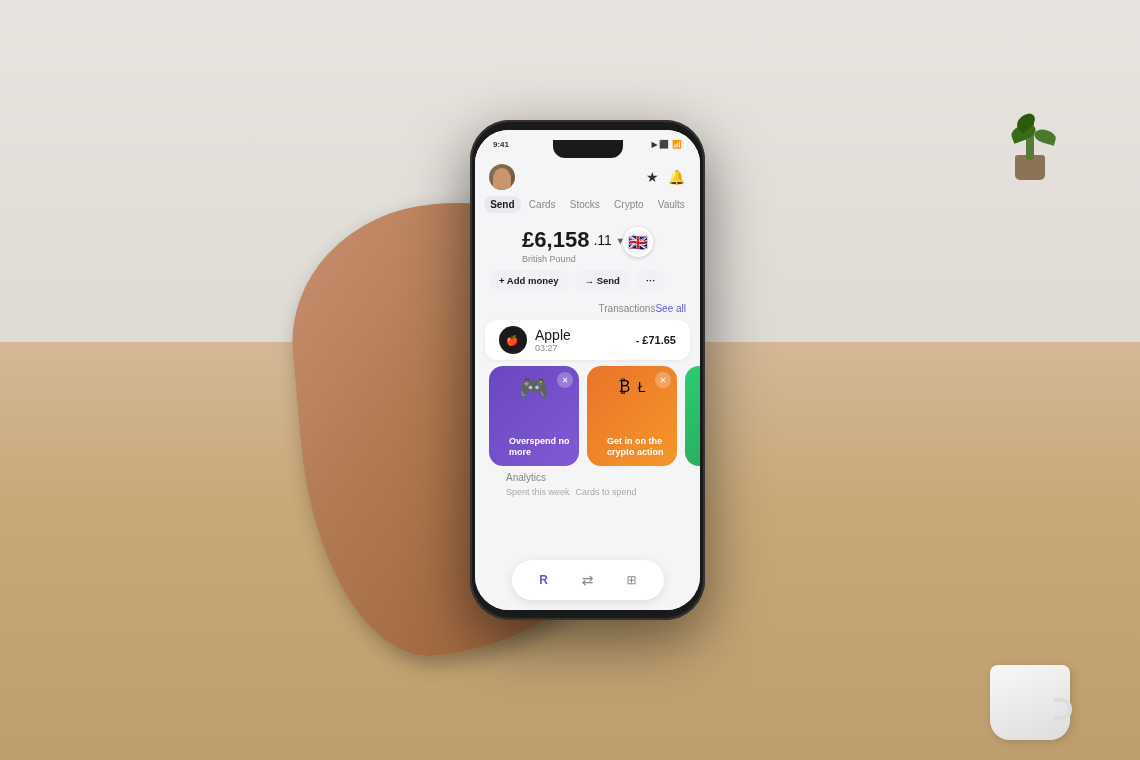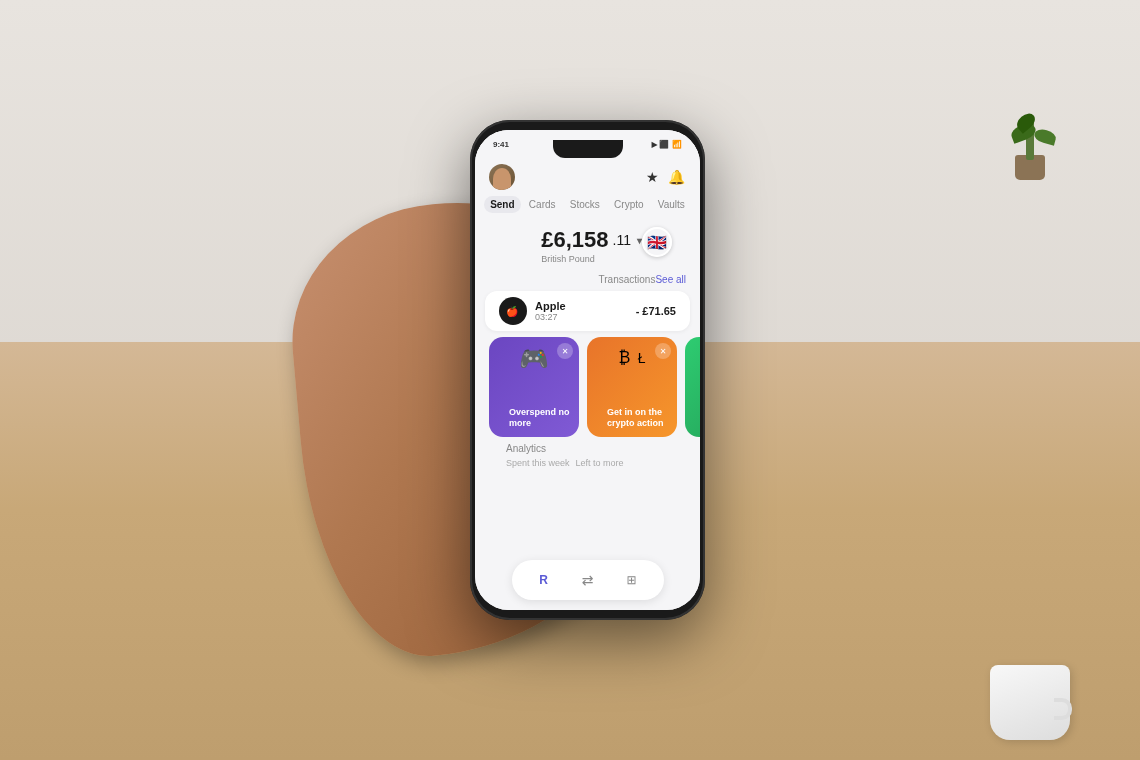--- a/index.html
+++ b/index.html
@@ -172,24 +172,24 @@
     }
 
     .nav-tab.active {
       background: #e8e8ed;
       color: #1a1a1a;
       font-weight: 600;
     }
 
     
     .balance-section {
-      padding: 8px 28px 6px;
+      padding: 8px 14px 6px;
       display: flex;
       align-items: flex-start;
-      justify-content: flex-end;
+      justify-content: center;
     }
 
     .balance-left {}
 
     .balance-amount {
       font-size: 22px;
       font-weight: 700;
       color: #1a1a1a;
       display: flex;
       align-items: center;
@@ -302,22 +302,22 @@
       font-size: 12px;
       margin-right: 8px;
       flex-shrink: 0;
     }
 
     .transaction-details {
       flex: 1;
     }
 
     .transaction-name {
-      font-size: 11px;
-      font-weight: 700;
+      font-size: 14px;
+      font-weight: 400;
       color: #1a1a1a;
     }
 
     .transaction-time {
       font-size: 9px;
       color: #888;
     }
 
     .transaction-amount {
       font-size: 11px;
@@ -551,20 +551,25 @@
               <div class="balance-amount">
                 <span>£6,158</span>
                   <span class="balance-cents">.11</span>
                 <span class="chevron-down">▾</span>
               </div>
               <div class="currency-label">British Pound</div>
             </div>
             <div class="flag-circle">🇬🇧</div>
           </div>
 
+          <div class="action-buttons">
+            <button class="action-btn btn-add-money">+ Add money</button>
+            <button class="action-btn btn-send">→ Send</button>
+            <button class="action-btn btn-more">···</button>
+          </div>
 
           <div class="transactions-header">
             <span class="transactions-title">Transactions</span>
             <span class="see-all">See all</span>
           </div>
 
           <div class="transaction-item">
             <div class="transaction-icon">
               <span style="font-size:10px;">🍎</span>
             </div>
@@ -593,21 +598,21 @@
               <div class="card-label">Get in on the crypto action</div>
             </div>
 
             <div style="width:20px;height:100px;background:linear-gradient(135deg,#2ecc71,#27ae60);border-radius:14px 0 0 14px;flex-shrink:0;"></div>
           </div>
 
           <div class="analytics-section">
             <div class="analytics-title">Analytics</div>
             <div class="analytics-row">
               <span class="analytics-stat">Spent this week</span>
-              <span class="analytics-stat">Left to more</span>
+              <span class="analytics-stat">Cards to spend</span>
             </div>
           </div>
 
           <div class="bottom-nav">
             <div class="bottom-nav-pill">
               <div class="bottom-nav-item active">
                 <span style="font-size:12px;font-weight:800;color:#5B5BD6;">R</span>
               </div>
               <div class="bottom-nav-item">
                 <span style="font-size:14px;">⇄</span>

